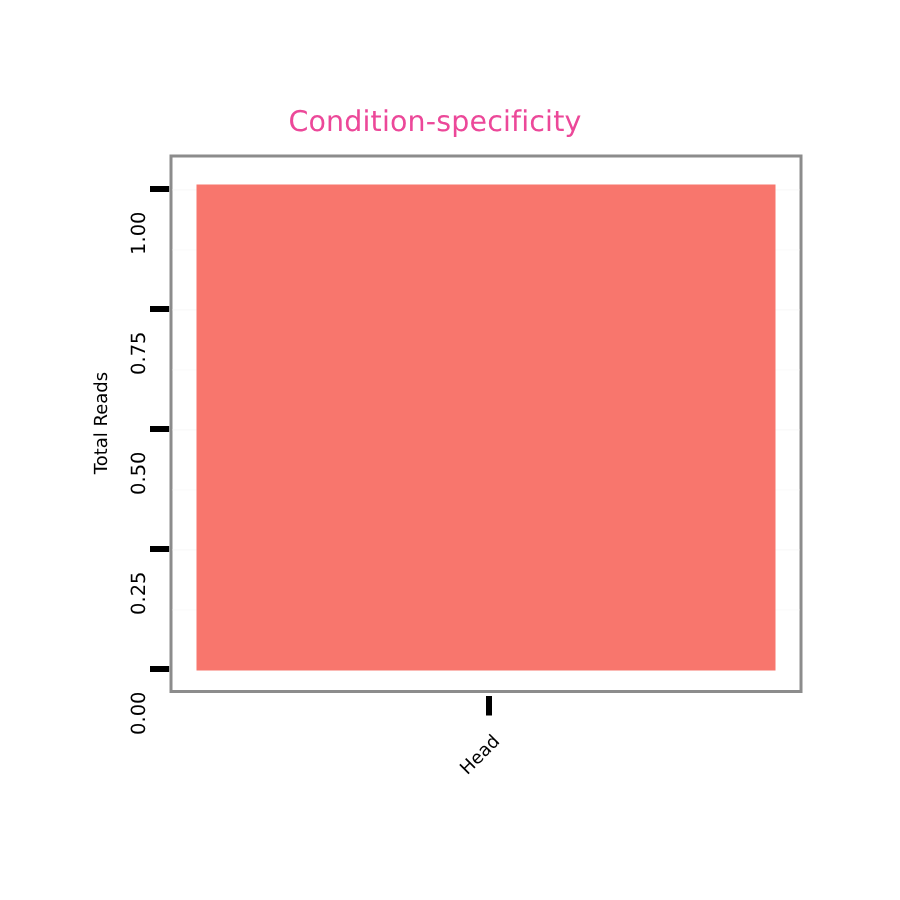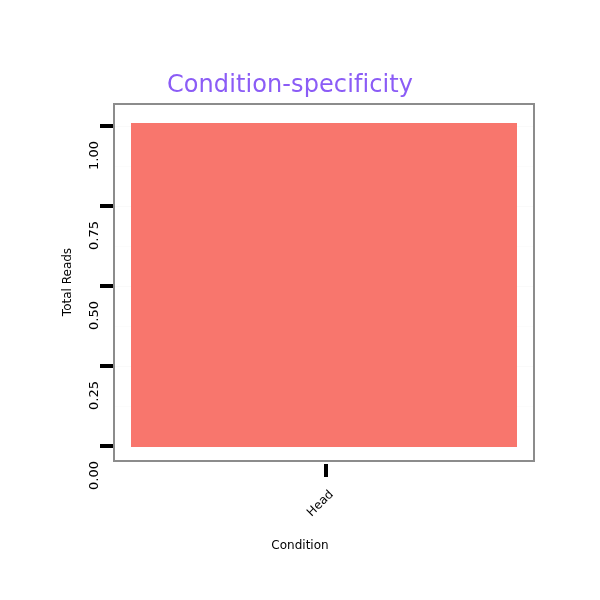--- a/index.html
+++ b/index.html
@@ -22,22 +22,22 @@
     background: #ffffff;
   }
 
   
   #chart-title {
     position: absolute;
     left: 0;
     top: 70px;
     width: 580px;
     text-align: center;
-    font-size: 24px;
-    color: #8b5cf6;
+    font-size: 19px;
+    color: #ec4899;
     letter-spacing: 0.1px;
     white-space: nowrap;
   }
 
   
   #plot-panel {
     position: absolute;
     left: 113px;
     top: 103px;
     width: 422px;
@@ -166,15 +166,14 @@
       <div class="gridline-major" style="top:21px;"></div>
 
       <div class="bar" style="left: 16px; top: 18px; width: 386px; height: 324px; background: rgb(248, 118, 109);"></div>
 
     </div>
   </div>
 
   <div class="x-tick-mark" style="left:324px; top:464px;"></div>
   <div class="x-tick-label" style="left:276px; top:487px; width:50px; text-align:right;">Head</div>
 
-  <div id="x-axis-title">Condition</div>
 
 </div>
 
 </body></html>

